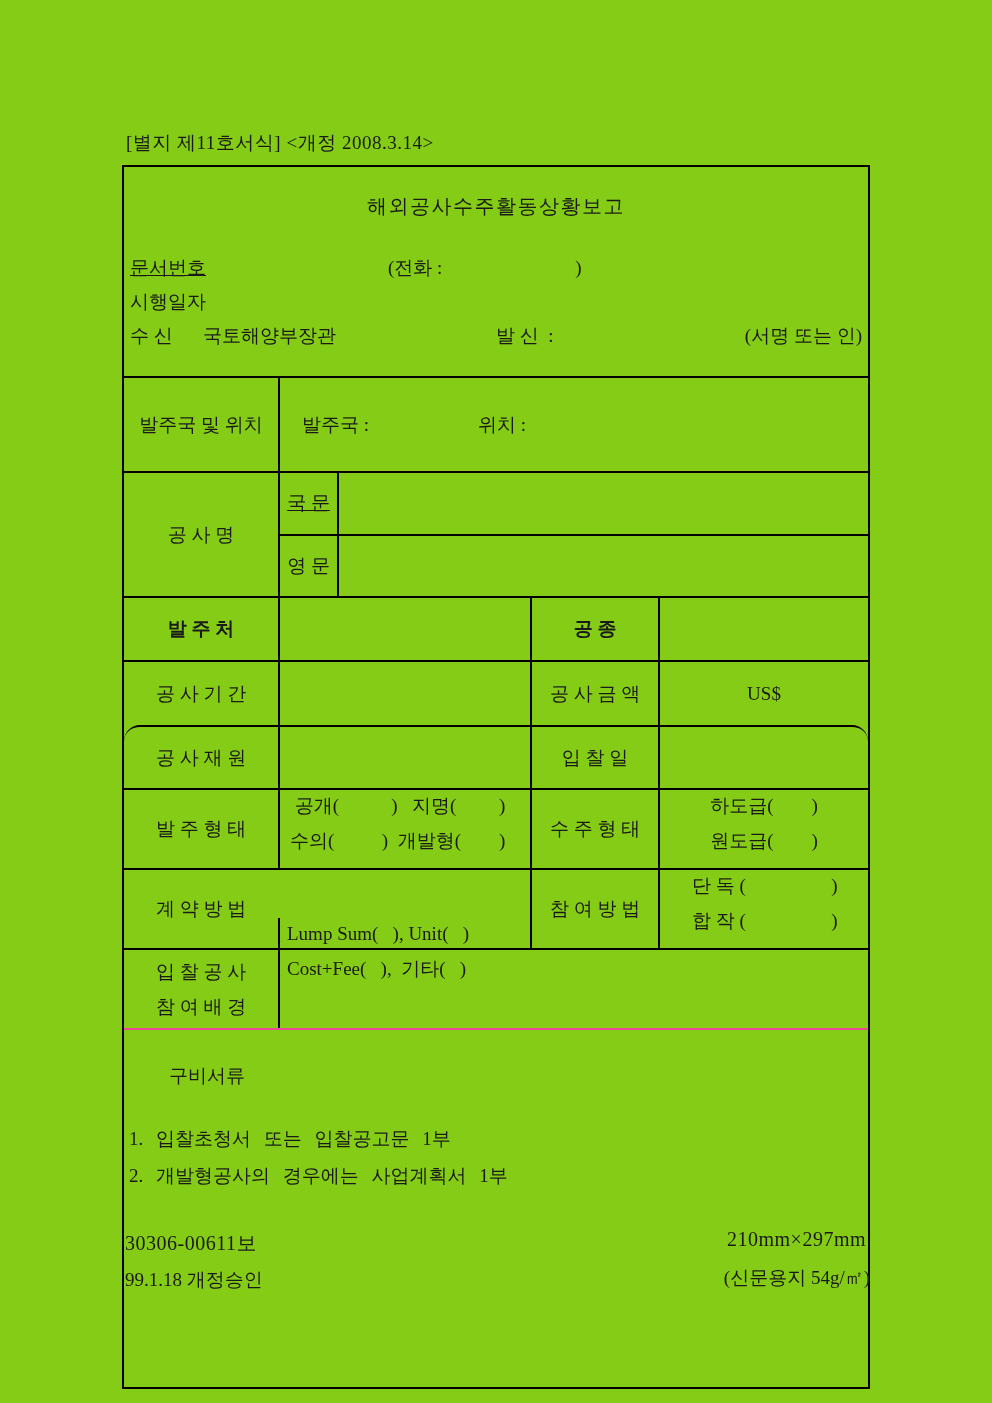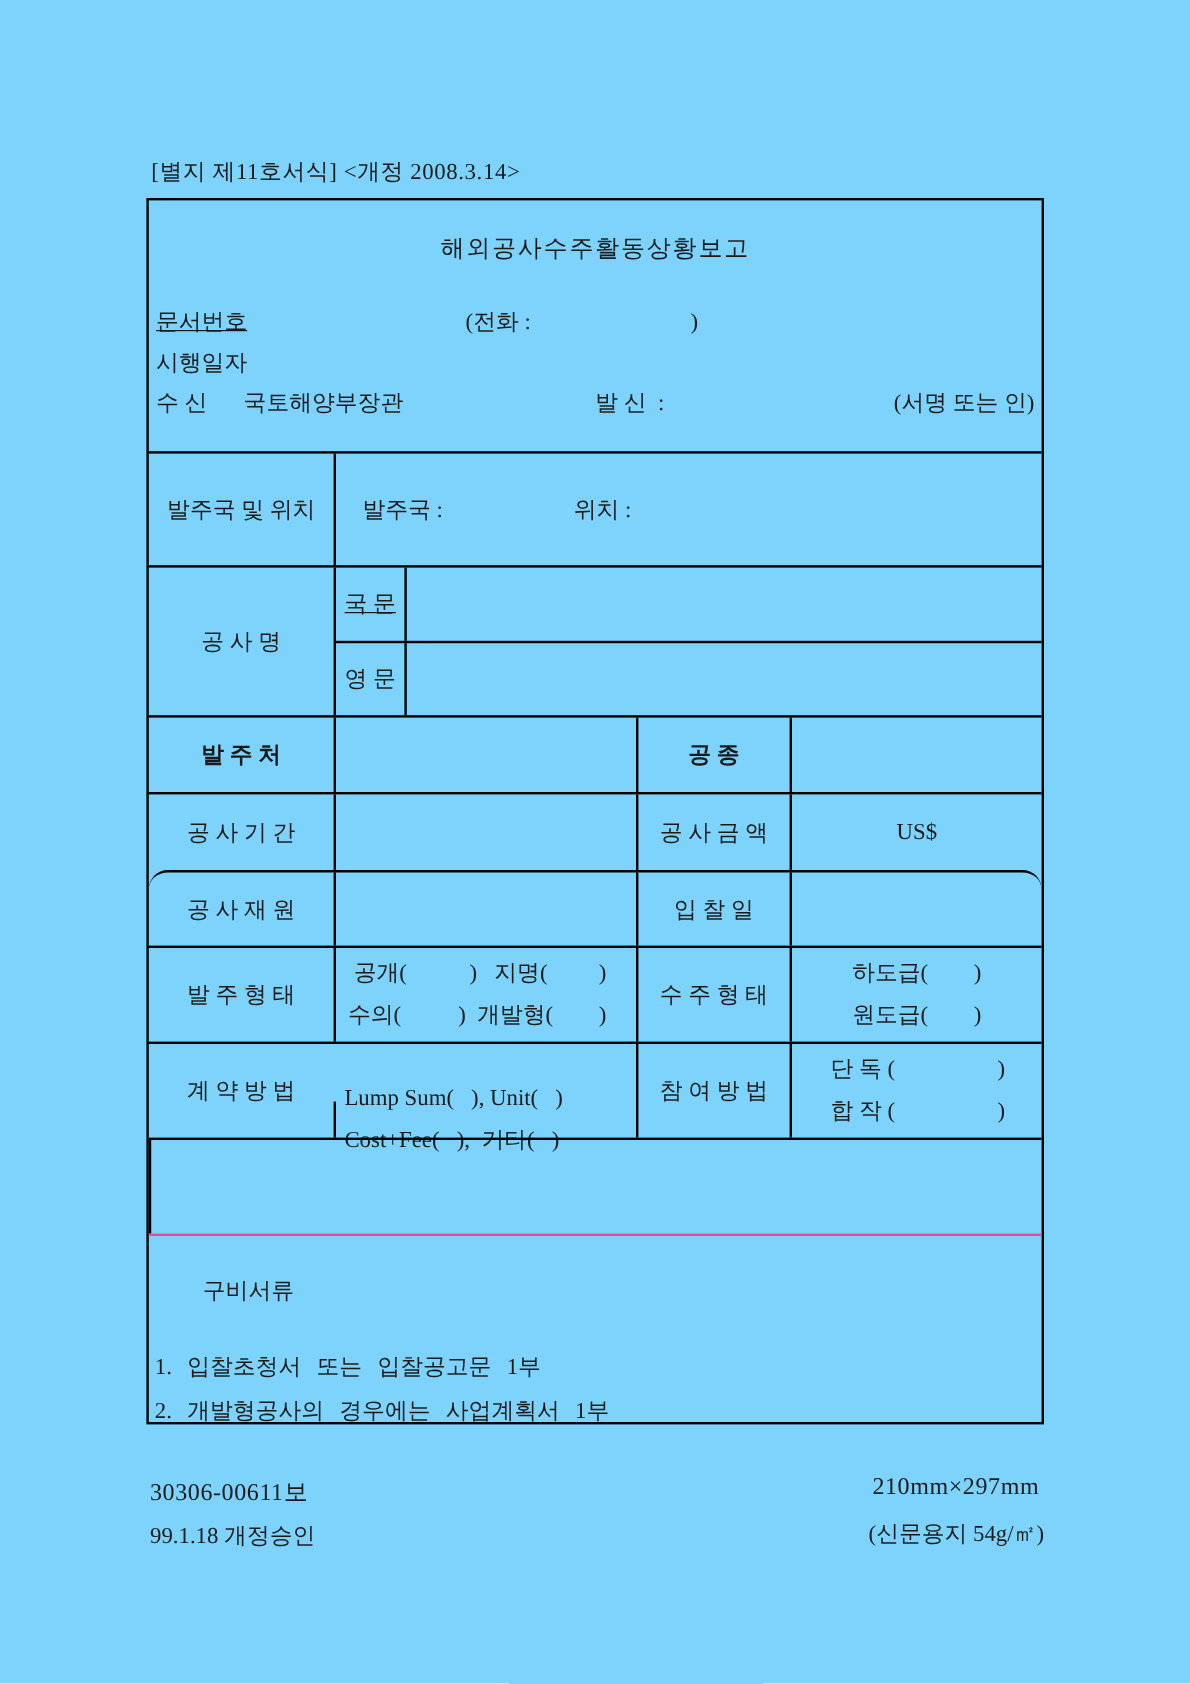--- a/index.html
+++ b/index.html
@@ -1,45 +1,45 @@
 <!DOCTYPE html>
 <html><head>
 <meta charset="utf-8">
 <style>
   html,body { margin:0; padding:0; background:#ffffff; }
   .page {
-    position:relative; width:992px; height:1403px; background:#7dd3fc;
+    position:relative; width:992px; height:1403px; background:#84cc16;
     font-family:"Liberation Serif","DejaVu Serif",serif;
     color:#1a1a1a; font-size:19px;
   }
   .pre { white-space:pre; }
   .form-note { position:absolute; left:126px; top:130px; font-size:19px; letter-spacing:0.5px; white-space:pre; }
 
   .form-box {
-    position:absolute; left:122px; top:165px; width:748px; height:1022px;
+    position:absolute; left:122px; top:165px; width:748px; height:1224px;
     border:2px solid #000; box-sizing:border-box;
     display:flex; flex-direction:column;
   }
 
   
   .head { position:relative; height:209px; flex:0 0 auto; }
   .title { position:absolute; top:26px; left:0; width:100%; text-align:center; font-size:20px; letter-spacing:1.5px; }
   .hspan { position:absolute; white-space:pre; }
 
   
   .row { display:flex; border-top:2px solid #000; box-sizing:border-box; flex:0 0 auto; position:relative; }
   .cell { box-sizing:border-box; position:relative; }
   .bl { border-left:2px solid #000; }
   .lab { display:flex; align-items:center; justify-content:center; white-space:pre; text-align:center; }
   .c1 { width:154px; }
   .c2 { width:252px; }
   .c3 { width:128px; }
   .c4 { flex:1; }
   .vcenter { display:flex; align-items:center; }
-  .twolines { display:flex; flex-direction:column; justify-content:center; row-gap:3px; }
+  .twolines { display:flex; flex-direction:column; row-gap:3px; }
   .twolines div { white-space:pre; line-height:32px; }
   .center-lines div { text-align:center; }
   .pad-l { padding-left:10px; }
 
   
   .rcol { flex:1; display:flex; flex-direction:column; }
   .subrow { display:flex; flex:1; }
   .subrow.first { border-bottom:2px solid #000;text-decoration:underline; }
   .sublab { width:57px; }
   .subfield { flex:1; }
@@ -140,20 +140,24 @@
         <div>Cost+Fee(   ),  기타(   )</div>
       </div>
       <div class="cell c3 bl lab">참 여 방 법</div>
       <div class="cell c4 bl twolines" style="padding-left:32px;">
         <div>단 독 (                  )</div>
         <div>합 작 (                  )</div>
       </div>
     </div>
 
     <div class="row" style="height:80px;">
+      <div class="cell c1 lab twolines center-lines">
+        <div>입 찰 공 사</div>
+        <div>참 여 배 경</div>
+      </div>
       <div class="cell c4 bl"></div>
     </div>
 
     <div class="docs">
       <div class="docs-title">구비서류</div>
       <div class="doc-item-1">1. 입찰초청서 또는 입찰공고문 1부</div>
       <div class="doc-item-2">2. 개발형공사의 경우에는 사업계획서 1부</div>
     </div>
 
   </div>

